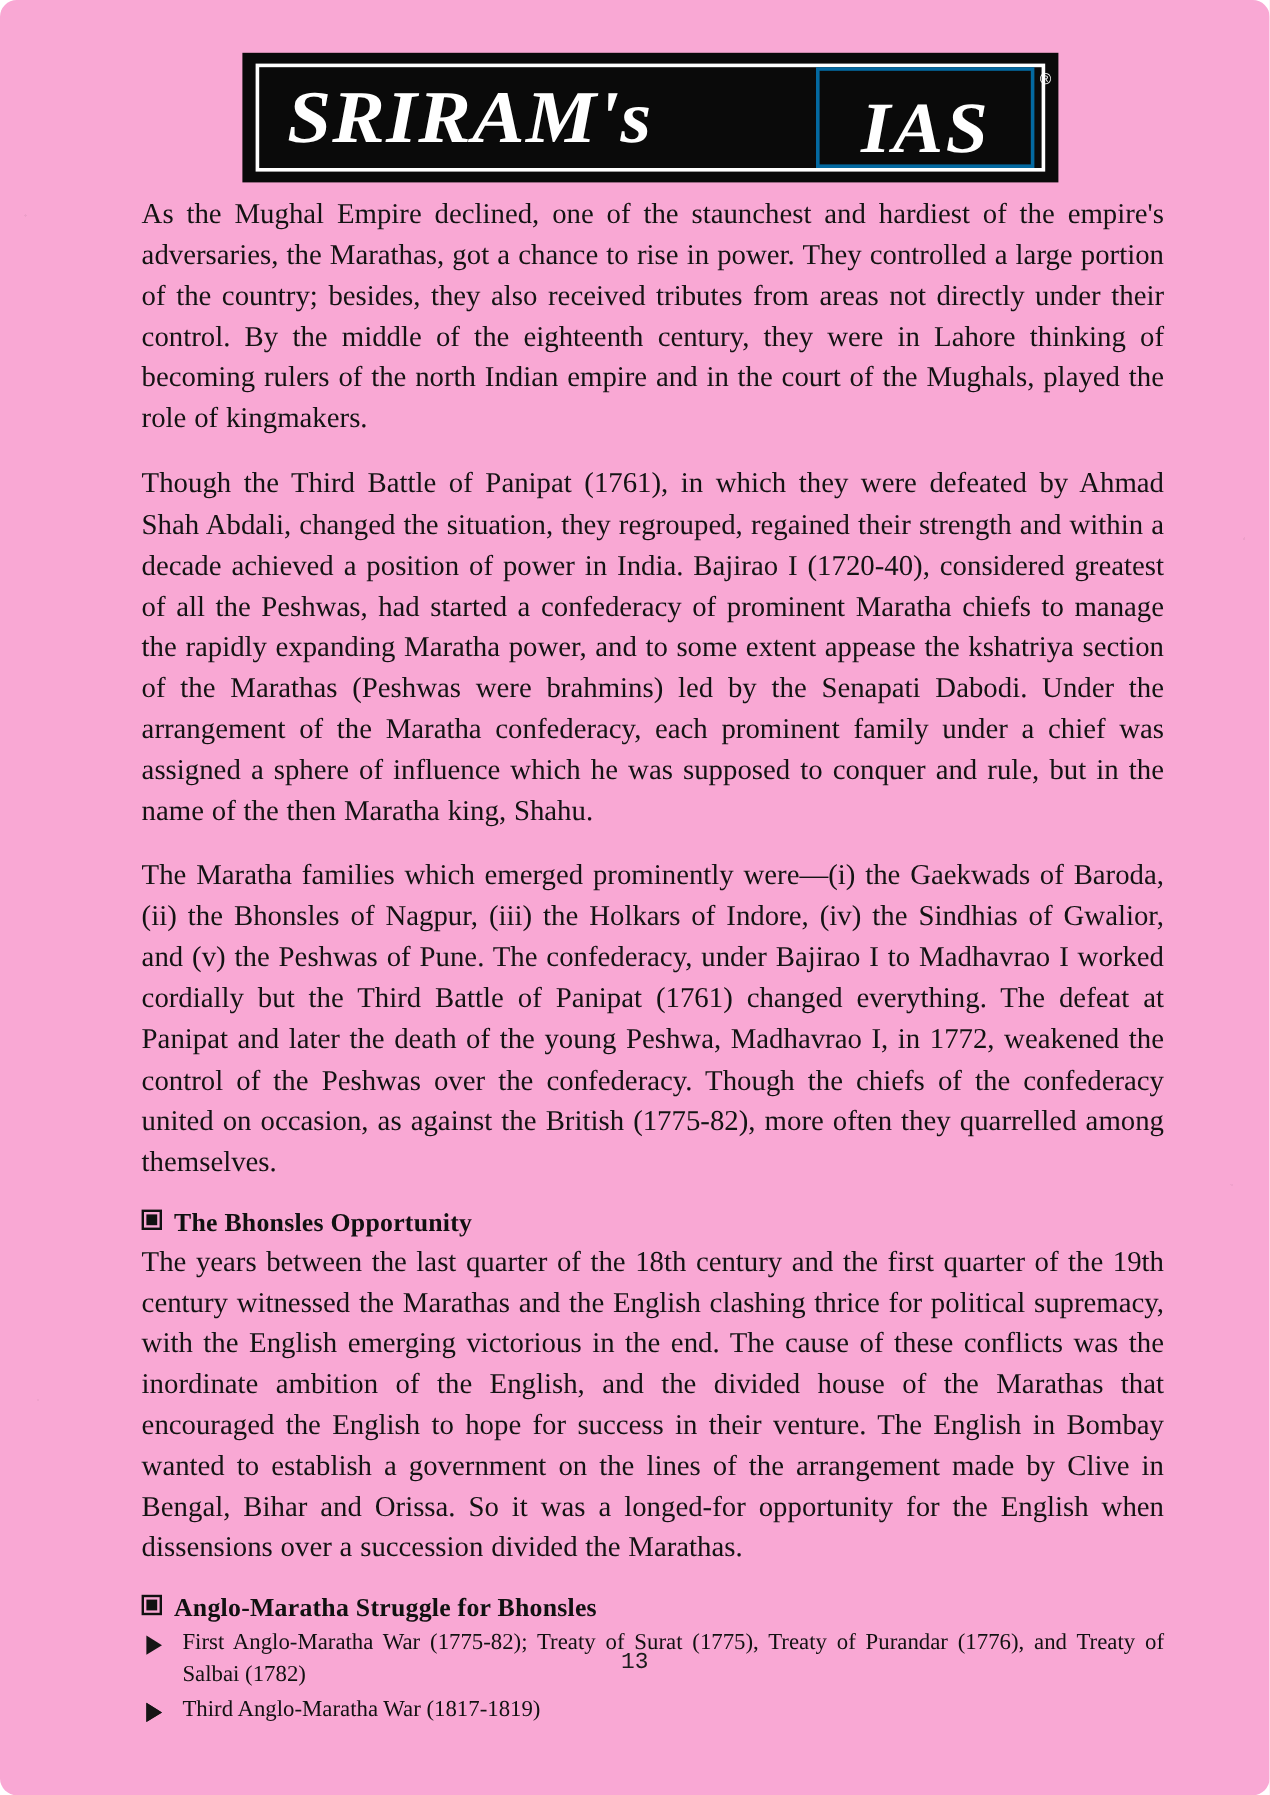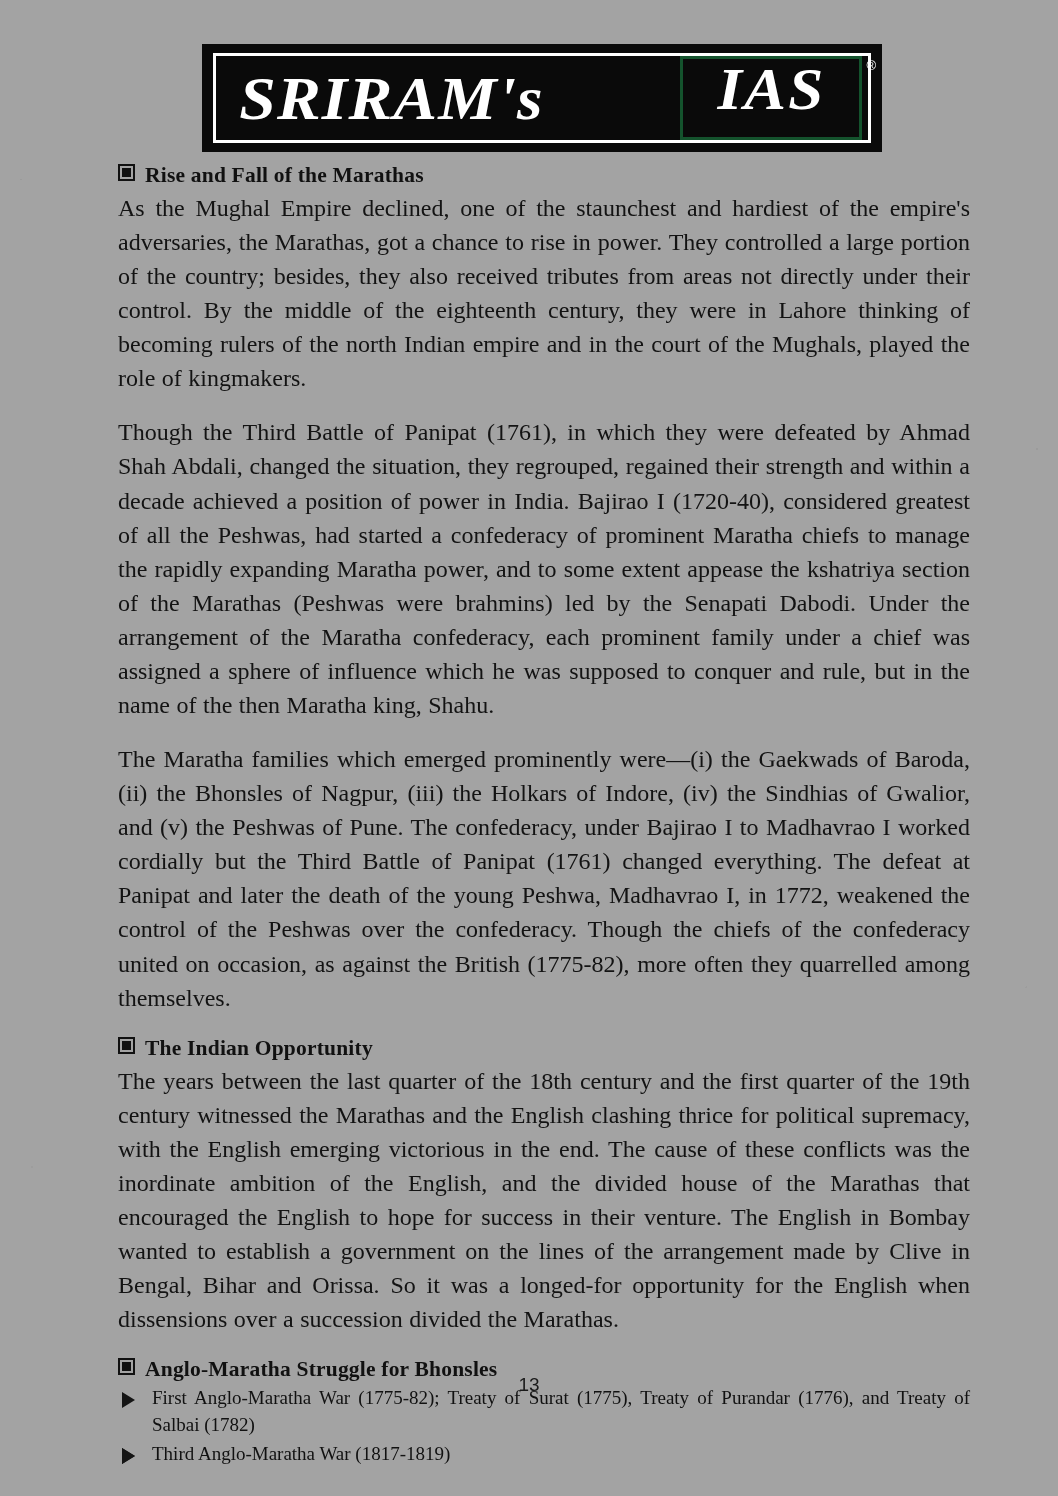--- a/index.html
+++ b/index.html
@@ -14,21 +14,22 @@
     font-family: "Liberation Serif", serif;
     color: #111111;
     overflow: hidden;
   }
 
   .page {
     position: absolute;
     top: 0; left: 0;
     width: 1058px;
     height: 1496px;
-    background: #a3a3a3;
+    background: #f9a8d4;
+    border-radius: 14px;
   }
 
   
   .page::before {
     content: "";
     position: absolute;
     inset: 0;
     background:
       radial-gradient(circle at 2% 12%, rgba(0,0,0,0.05) 0 1px, transparent 1px),
       radial-gradient(circle at 98% 30%, rgba(0,0,0,0.05) 0 1px, transparent 1px),
@@ -74,24 +75,24 @@
     transform: scaleX(1.06);
     transform-origin: left center;
     white-space: nowrap;
   }
   .logo-box2 {
     position: absolute;
     top: 12px;
     right: 20px;
     bottom: 12px;
     width: 182px;
-    border: 3px solid #14532d;
+    border: 3px solid #0369a1;
     box-sizing: border-box;
     display: flex;
-    align-items: flex-start;
+    align-items: flex-end;
     justify-content: center;
   }
   .logo-box2 .logo-text2 {
     color: #ffffff;
     font-family: "Liberation Serif", serif;
     font-weight: bold;
     font-style: italic;
     font-size: 60px;
     line-height: 1;
     letter-spacing: 2px;
@@ -177,21 +178,21 @@
     border-bottom: 8px solid transparent;
   }
   .list li.justify-full { text-align: justify; }
 
   .page-number {
     position: absolute;
     bottom: 100px;
     left: 0;
     width: 1058px;
     text-align: center;
-    font-family: Liberation Sans, sans-serif;
+    font-family: Liberation Mono, monospace;
     font-size: 19px;
     color: #1a1a1a;
   }
 </style>
 </head>
 <body>
 
 <div class="page">
 
   <div class="logo-wrap">
@@ -201,31 +202,27 @@
       </div>
       <div class="logo-box2">
         <span class="logo-text2">IAS</span>
       </div>
       <span class="logo-reg">®</span>
     </div>
   </div>
 
   <div class="content">
 
-    <h2 class="section-head">
-      <span class="bullet-sq"></span>
-      <span>Rise and Fall of the Marathas</span>
-    </h2>
     <p class="para first">As the Mughal Empire declined, one of the staunchest and hardiest of the empire's adversaries, the Marathas, got a chance to rise in power. They controlled a large portion of the country; besides, they also received tributes from areas not directly under their control. By the middle of the eighteenth century, they were in Lahore thinking of becoming rulers of the north Indian empire and in the court of the Mughals, played the role of kingmakers.</p>
     <p class="para">Though the Third Battle of Panipat (1761), in which they were defeated by Ahmad Shah Abdali, changed the situation, they regrouped, regained their strength and within a decade achieved a position of power in India. Bajirao I (1720-40), considered greatest of all the Peshwas, had started a confederacy of prominent Maratha chiefs to manage the rapidly expanding Maratha power, and to some extent appease the kshatriya section of the Marathas (Peshwas were brahmins) led by the Senapati Dabodi. Under the arrangement of the Maratha confederacy, each prominent family under a chief was assigned a sphere of influence which he was supposed to conquer and rule, but in the name of the then Maratha king, Shahu.</p>
     <p class="para">The Maratha families which emerged prominently were—(i) the Gaekwads of Baroda, (ii) the Bhonsles of Nagpur, (iii) the Holkars of Indore, (iv) the Sindhias of Gwalior, and (v) the Peshwas of Pune. The confederacy, under Bajirao I to Madhavrao I worked cordially but the Third Battle of Panipat (1761) changed everything. The defeat at Panipat and later the death of the young Peshwa, Madhavrao I, in 1772, weakened the control of the Peshwas over the confederacy. Though the chiefs of the confederacy united on occasion, as against the British (1775-82), more often they quarrelled among themselves.</p>
 
     <h2 class="section-head">
       <span class="bullet-sq"></span>
-      <span>The Indian Opportunity</span>
+      <span>The Bhonsles Opportunity</span>
     </h2>
     <p class="para">The years between the last quarter of the 18th century and the first quarter of the 19th century witnessed the Marathas and the English clashing thrice for political supremacy, with the English emerging victorious in the end. The cause of these conflicts was the inordinate ambition of the English, and the divided house of the Marathas that encouraged the English to hope for success in their venture. The English in Bombay wanted to establish a government on the lines of the arrangement made by Clive in Bengal, Bihar and Orissa. So it was a longed-for opportunity for the English when dissensions over a succession divided the Marathas.</p>
 
     <h2 class="section-head">
       <span class="bullet-sq"></span>
       <span>Anglo-Maratha Struggle for Bhonsles</span>
     </h2>
     <ul class="list">
       <li class="justify-full">
         <span class="tri"></span>

